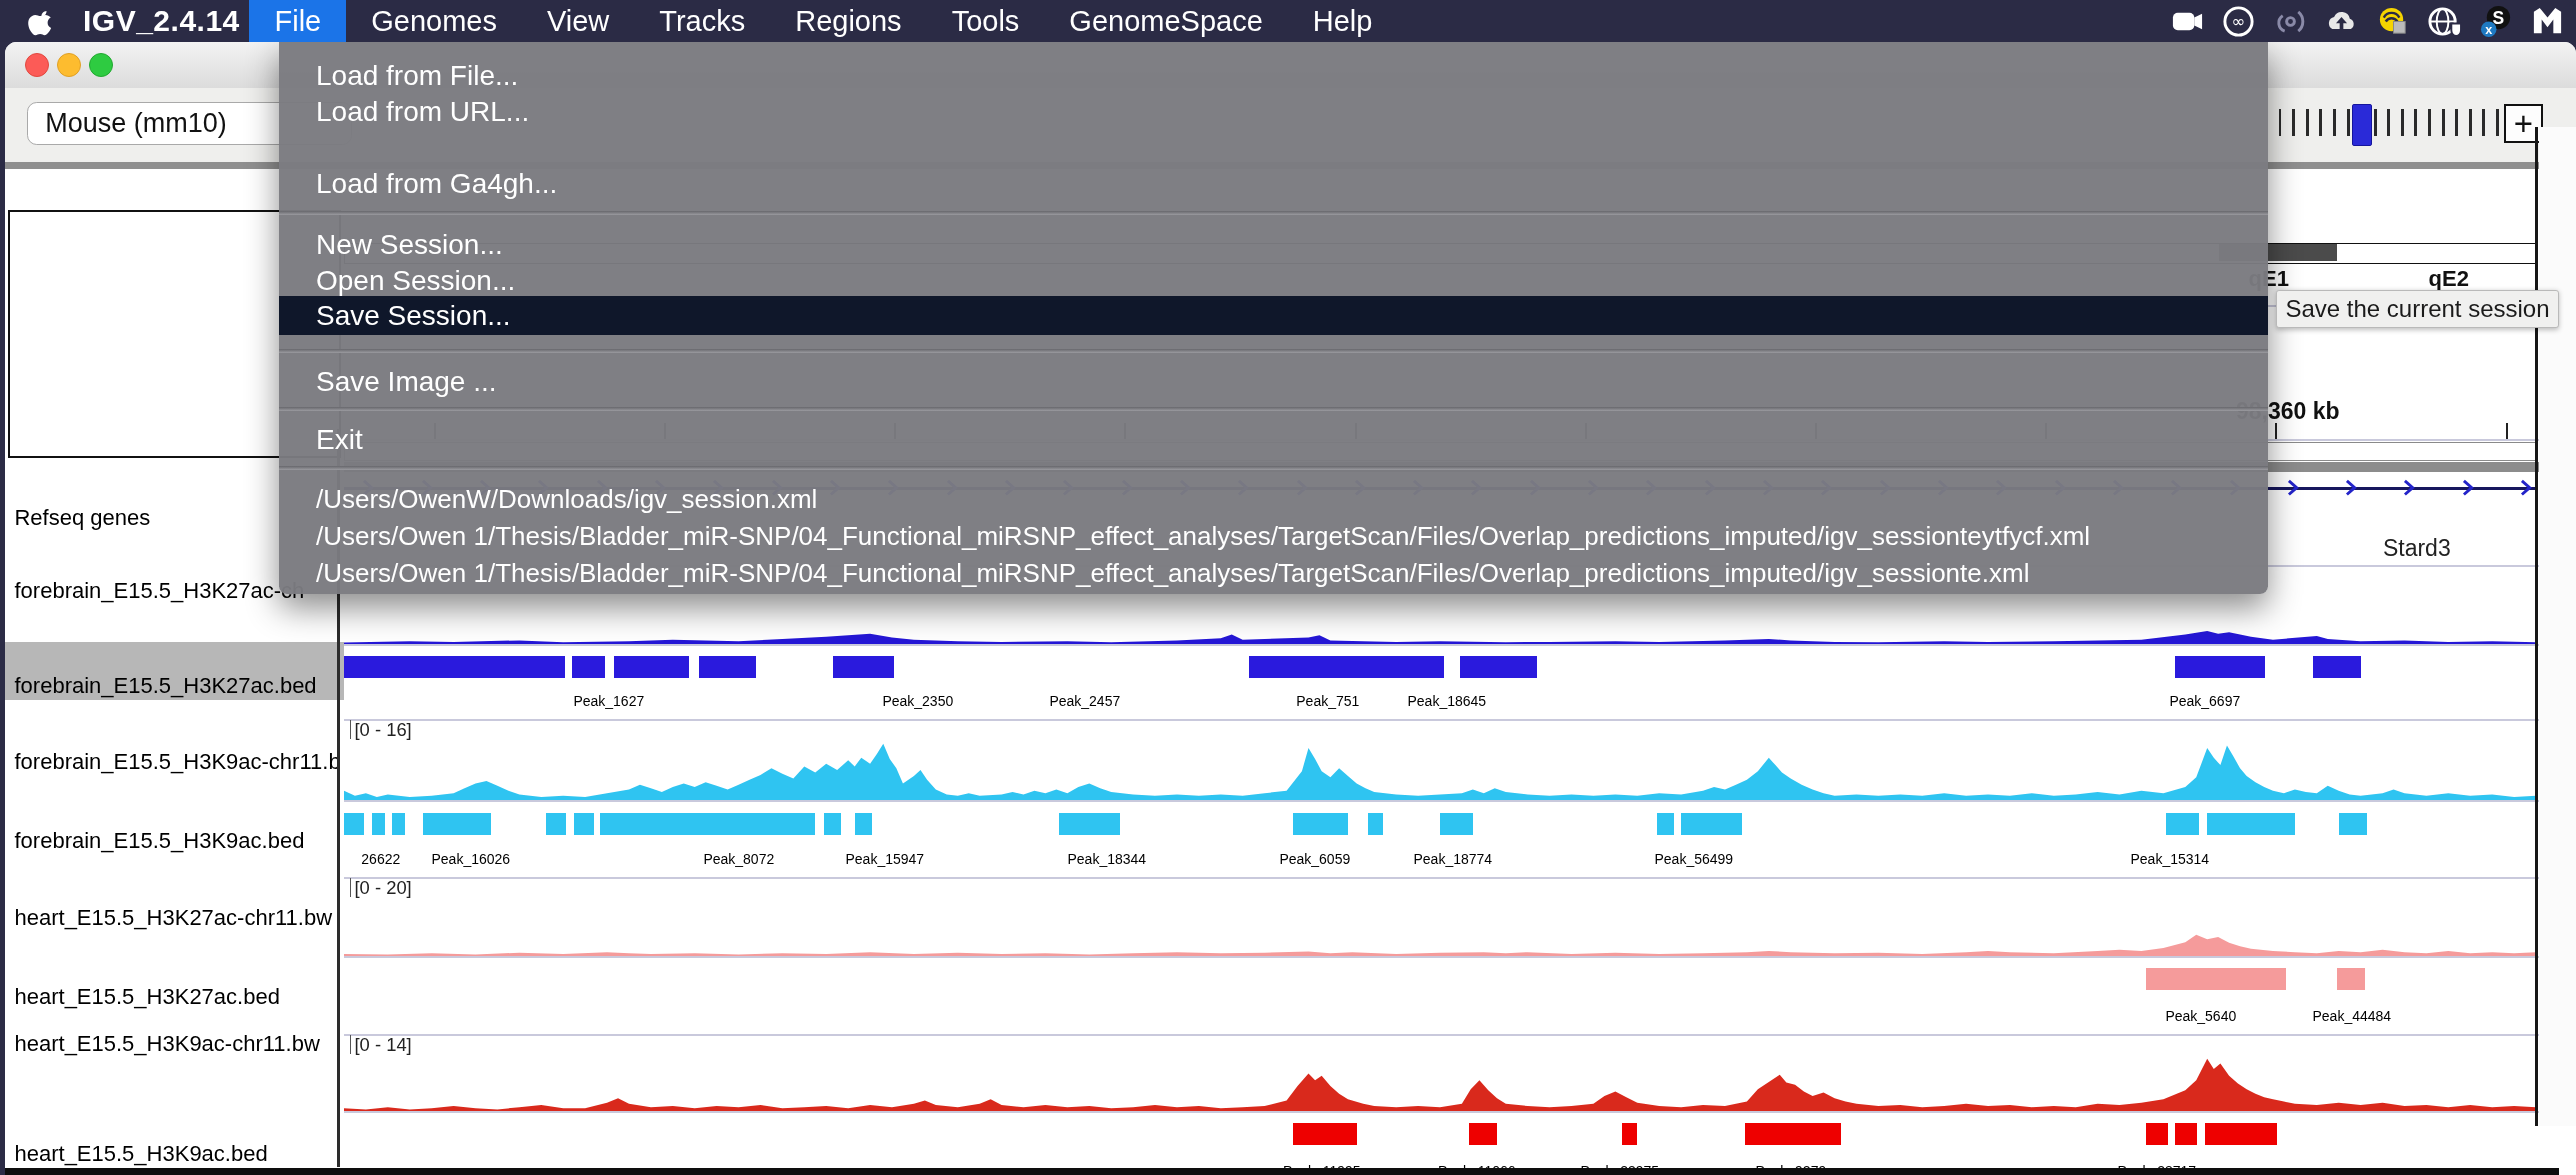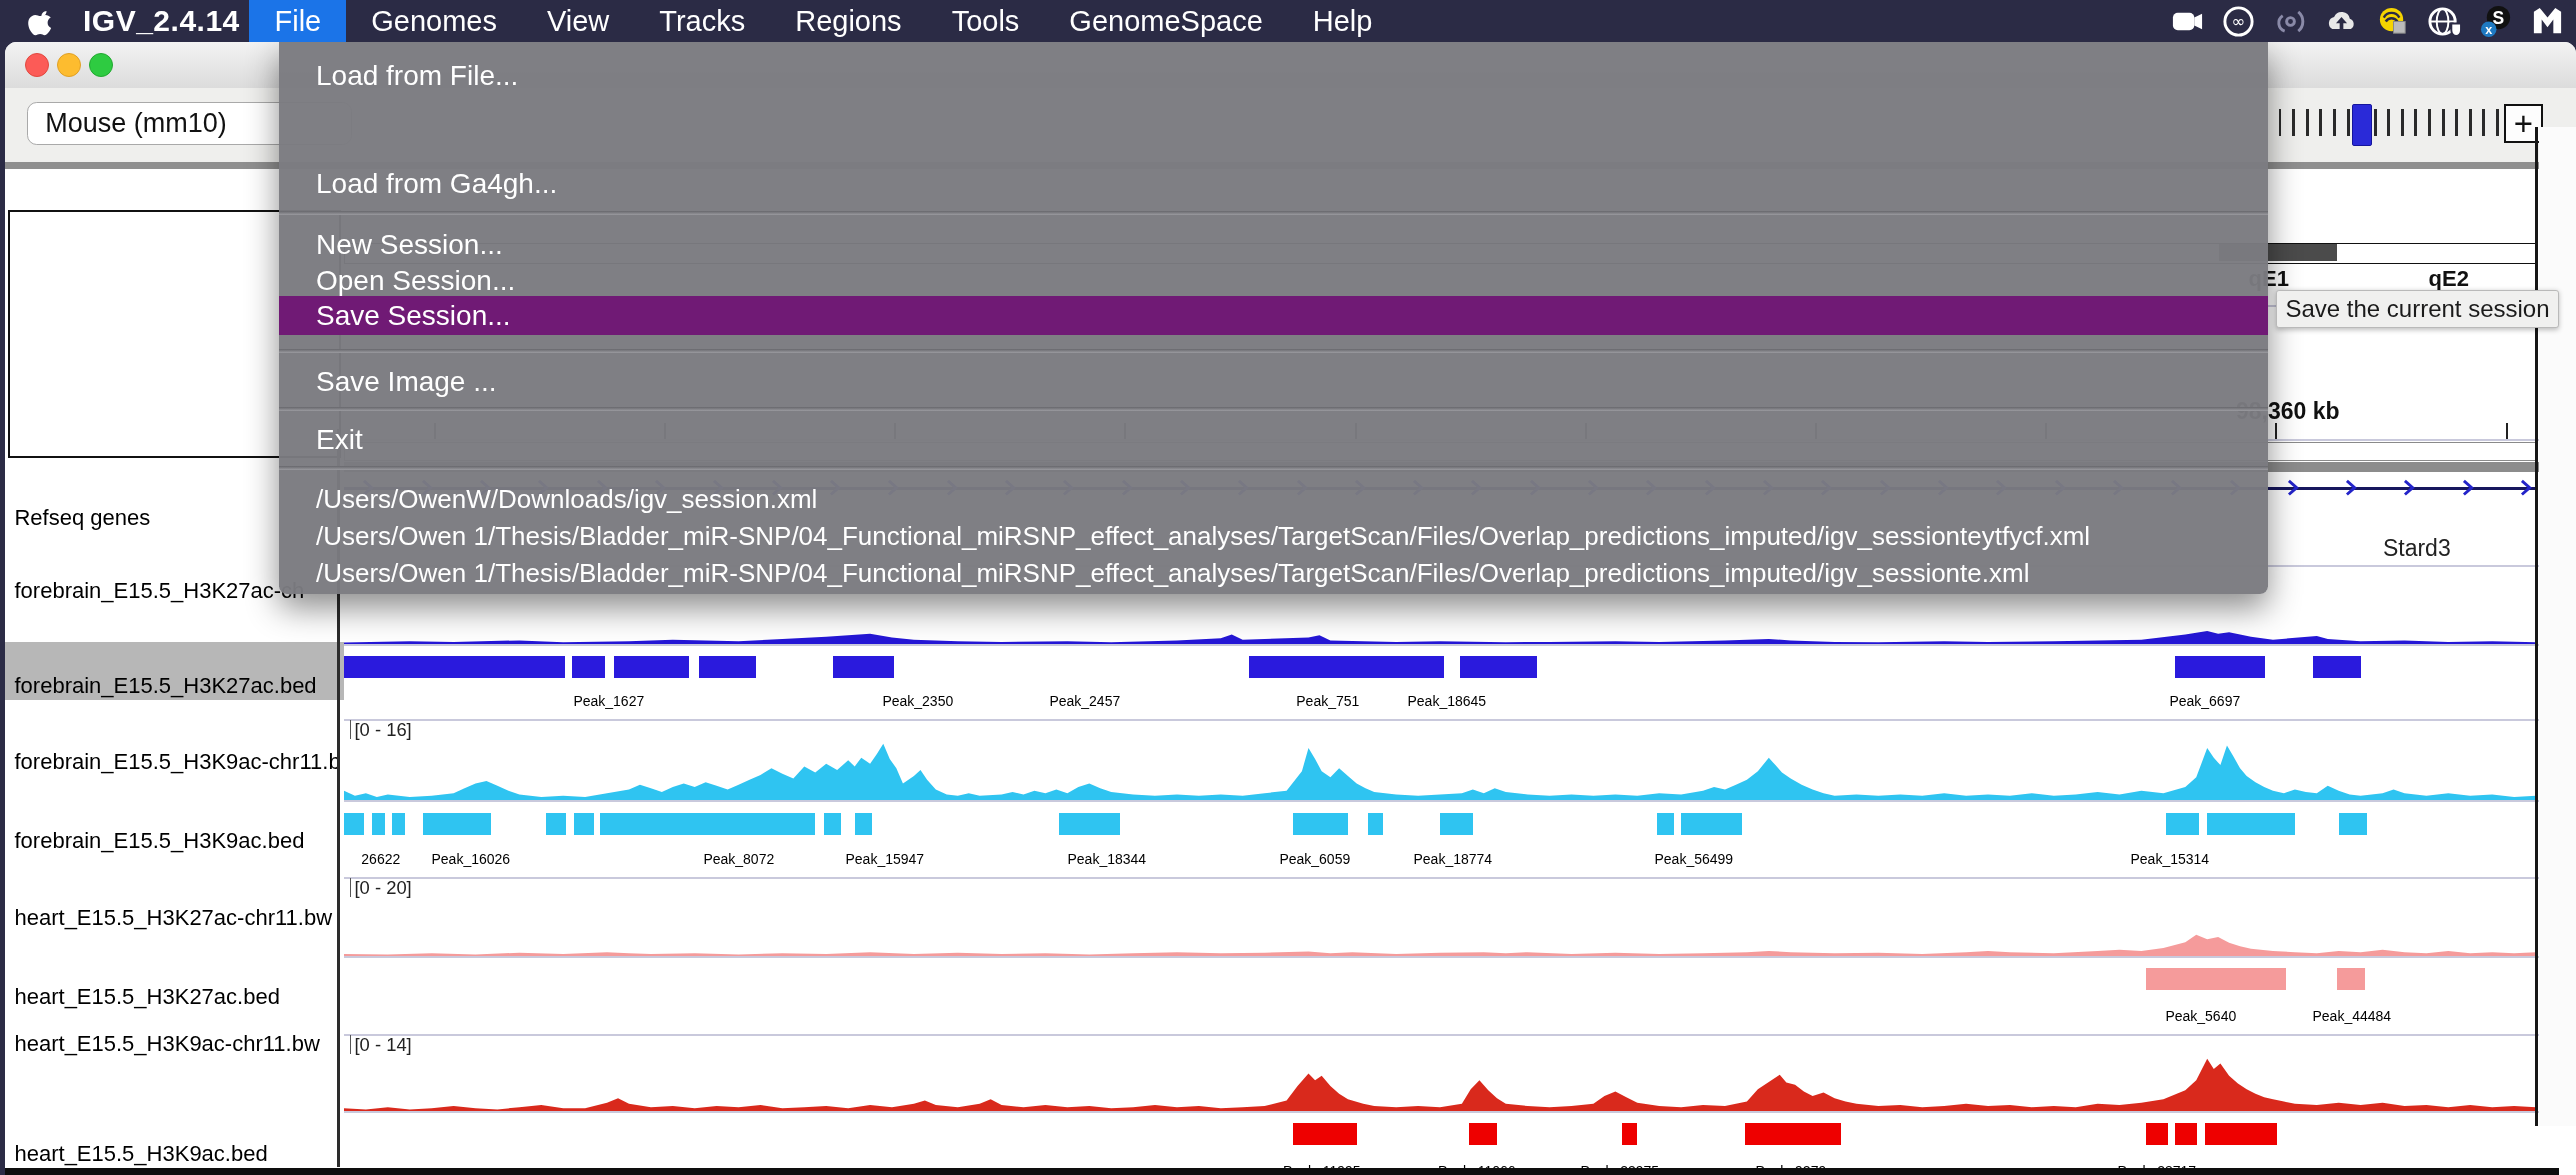--- a/index.html
+++ b/index.html
@@ -61,21 +61,21 @@
   .divider{position:absolute;left:337px;top:429px;width:2.9px;height:738px;background:#2c2c2c;z-index:5;}
   .data-rborder{position:absolute;left:2535px;top:127px;width:2.9px;height:999px;background:#161616;z-index:6;}
   .gutter{position:absolute;left:2539px;top:127px;width:37px;height:999px;background:#fbfbfb;z-index:5;}
   .bottombar{position:absolute;left:4.8px;top:1168px;width:2554px;height:7.8px;background:#0e0e0e;z-index:40;}
 
   
   .filemenu{position:absolute;left:279px;top:42px;width:1989px;height:552px;
     background:rgba(123,123,128,0.97);border-radius:0 0 7.8px 7.8px;box-shadow:0 13.6px 33px rgba(0,0,0,.45);
     z-index:50;color:#fff;}
   .fm-item{position:absolute;left:0;width:100%;height:39px;font-size:28px;line-height:39px;padding-left:37px;box-sizing:border-box;white-space:nowrap;overflow:hidden;}
-  .fm-item.hl{background:#701a75;}
+  .fm-item.hl{background:#0f172a;}
   .fm-item.path{font-size:26px;}
   .fm-sep{position:absolute;left:0;width:100%;height:3.9px;
     background:linear-gradient(#67676c,#9b9ba0);}
 
   
   .tooltip{position:absolute;left:2276px;top:290px;width:283px;height:38px;background:#f0f0ef;
     border:1.9px solid #b9b9b9;border-radius:2.9px;font-size:24px;color:#1b1b1b;line-height:35px;text-align:center;
     z-index:60;box-sizing:border-box;box-shadow:0 1.9px 5.8px rgba(0,0,0,.25);}
 </style>
 </head>
@@ -449,20 +449,21 @@
       <span class="sicon">
         <svg width="35" height="35" viewBox="0 0 36 36">
             <path d="M4 30 V8 l6-4 8 10 8-10 6 4 v22 h-8 V16 l-6 8 -6-8 v14z" fill="#fff"></path>
           </svg>
       </span>
     </span>
   </div>
 
   <div class="filemenu" id="filemenu">
       <div class="fm-item" style="top:13.6px">Load from File...</div>
+      <div class="fm-item" style="top:50px">Load from URL...</div>
       <div class="fm-item" style="top:122px">Load from Ga4gh...</div>
       <div class="fm-item" style="top:219px">Open Session...</div>
       <div class="fm-item" style="top:183px">New Session...</div>
       <div class="fm-item hl" style="top:254px">Save Session...</div>
       <div class="fm-item" style="top:320px">Save Image ...</div>
       <div class="fm-item" style="top:378px">Exit</div>
       <div class="fm-item path" style="top:438px">/Users/OwenW/Downloads/igv_session.xml</div>
       <div class="fm-item path" style="top:475px">/Users/Owen 1/Thesis/Bladder_miR-SNP/04_Functional_miRSNP_effect_analyses/TargetScan/Files/Overlap_predictions_imputed/igv_sessionteytfycf.xml</div>
       <div class="fm-item path" style="top:512px">/Users/Owen 1/Thesis/Bladder_miR-SNP/04_Functional_miRSNP_effect_analyses/TargetScan/Files/Overlap_predictions_imputed/igv_sessionte.xml</div>
       <div class="fm-sep" style="top:169px"></div>

